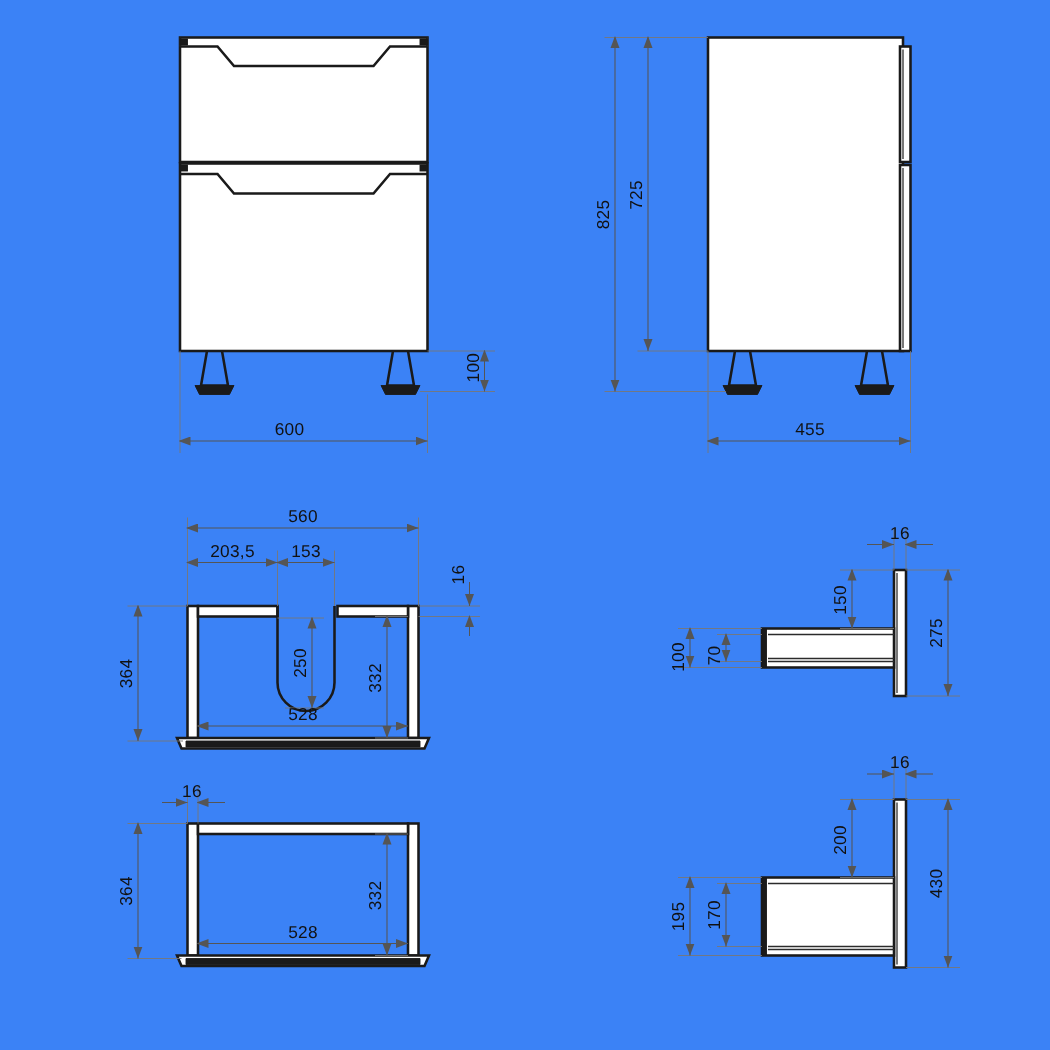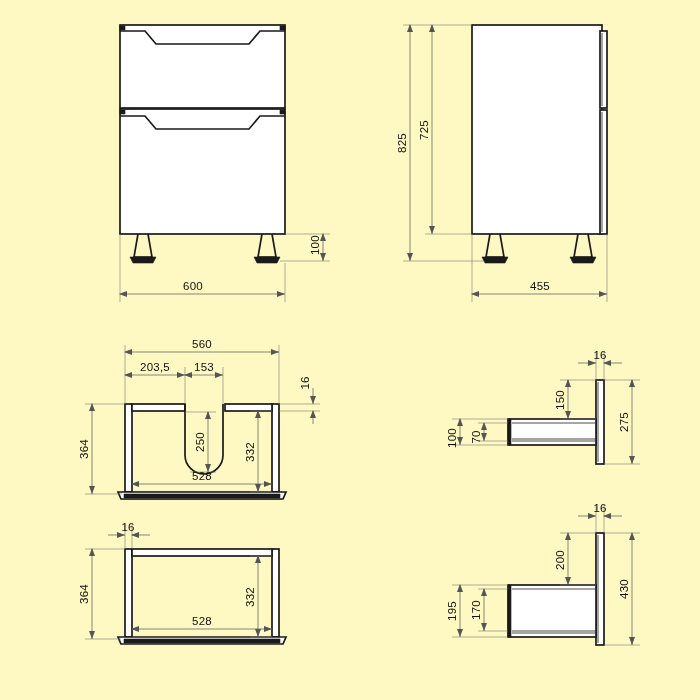--- a/index.html
+++ b/index.html
@@ -7,21 +7,21 @@
     padding: 0;
     background: #ffffff;
   }
   body {
     font-family: "Liberation Sans", sans-serif;
   }
   #sheet {
     position: relative;
     width: 700px;
     height: 700px;
-    background: #fef9c3;
+    background: #3b82f6;
     overflow: hidden;
   }
   svg.drawing {
     display: block;
     width: 700px;
     height: 700px;
   }
   .obj   { fill: none; stroke: #1a1a1a; stroke-width: 1.7; stroke-linejoin: miter; stroke-linecap: butt; }
   .objf  { fill: #ffffff; stroke: #1a1a1a; stroke-width: 1.7; }
   .thin  { fill: none; stroke: #2b2b2b; stroke-width: 0.85; }

